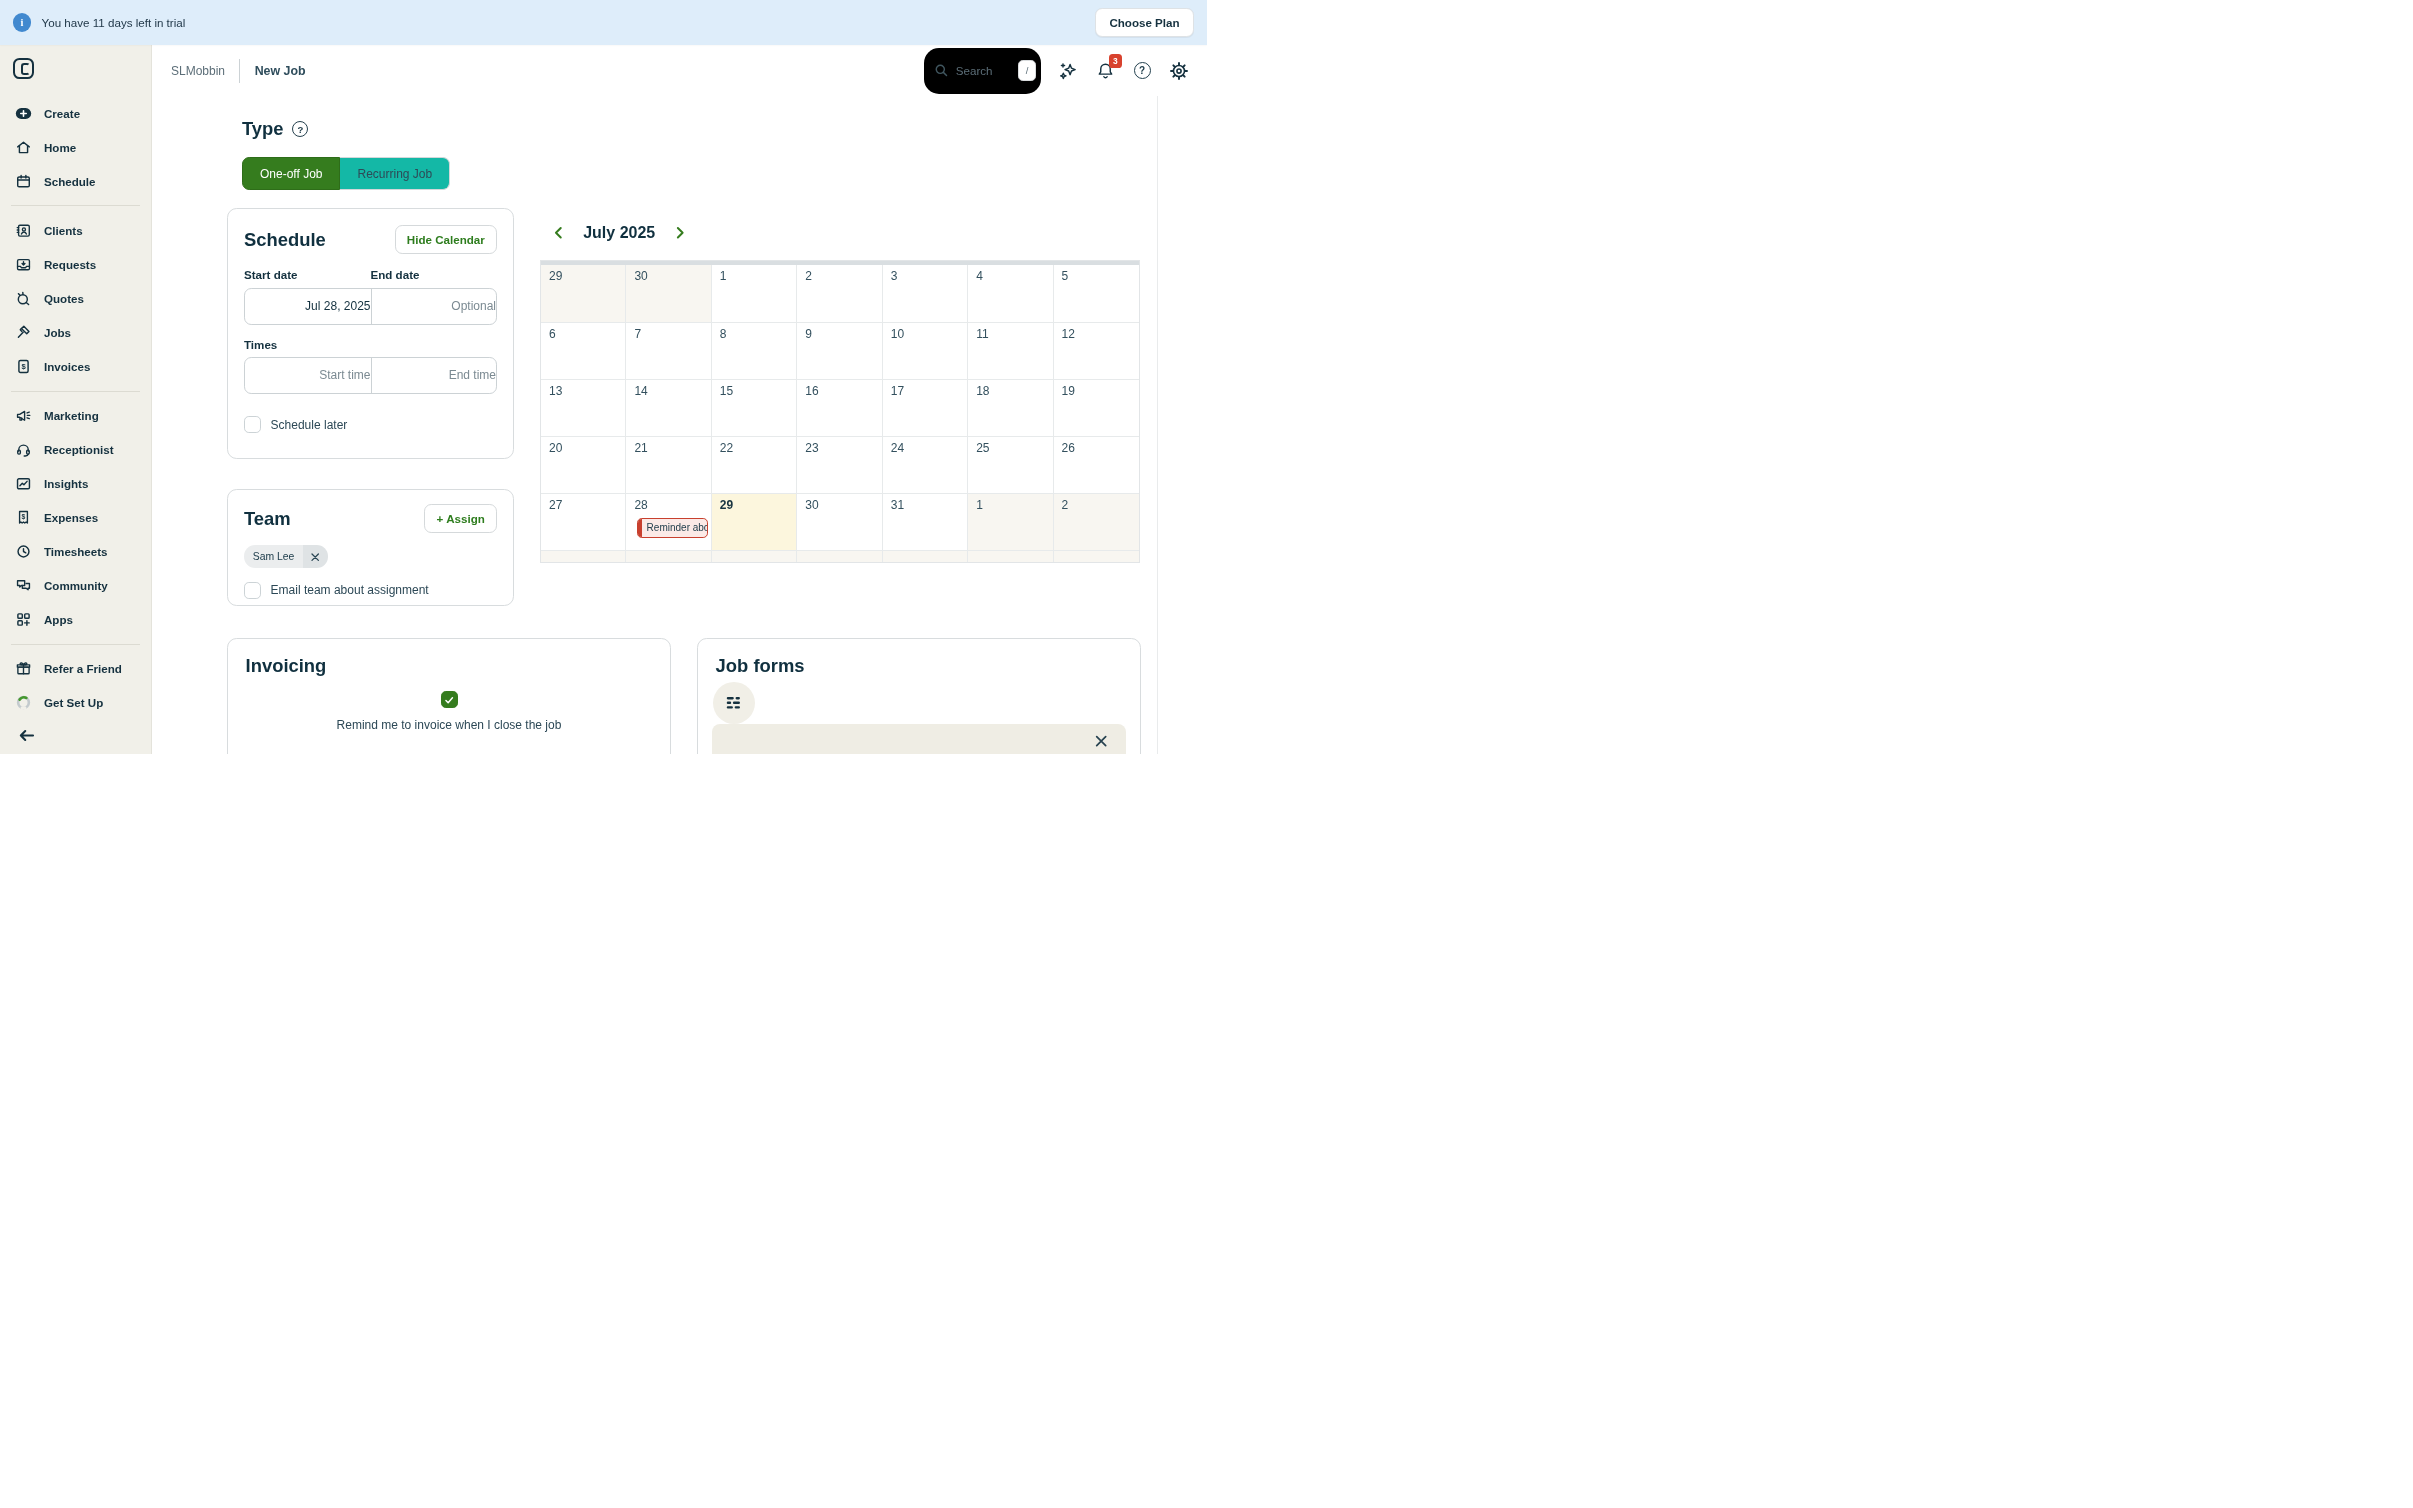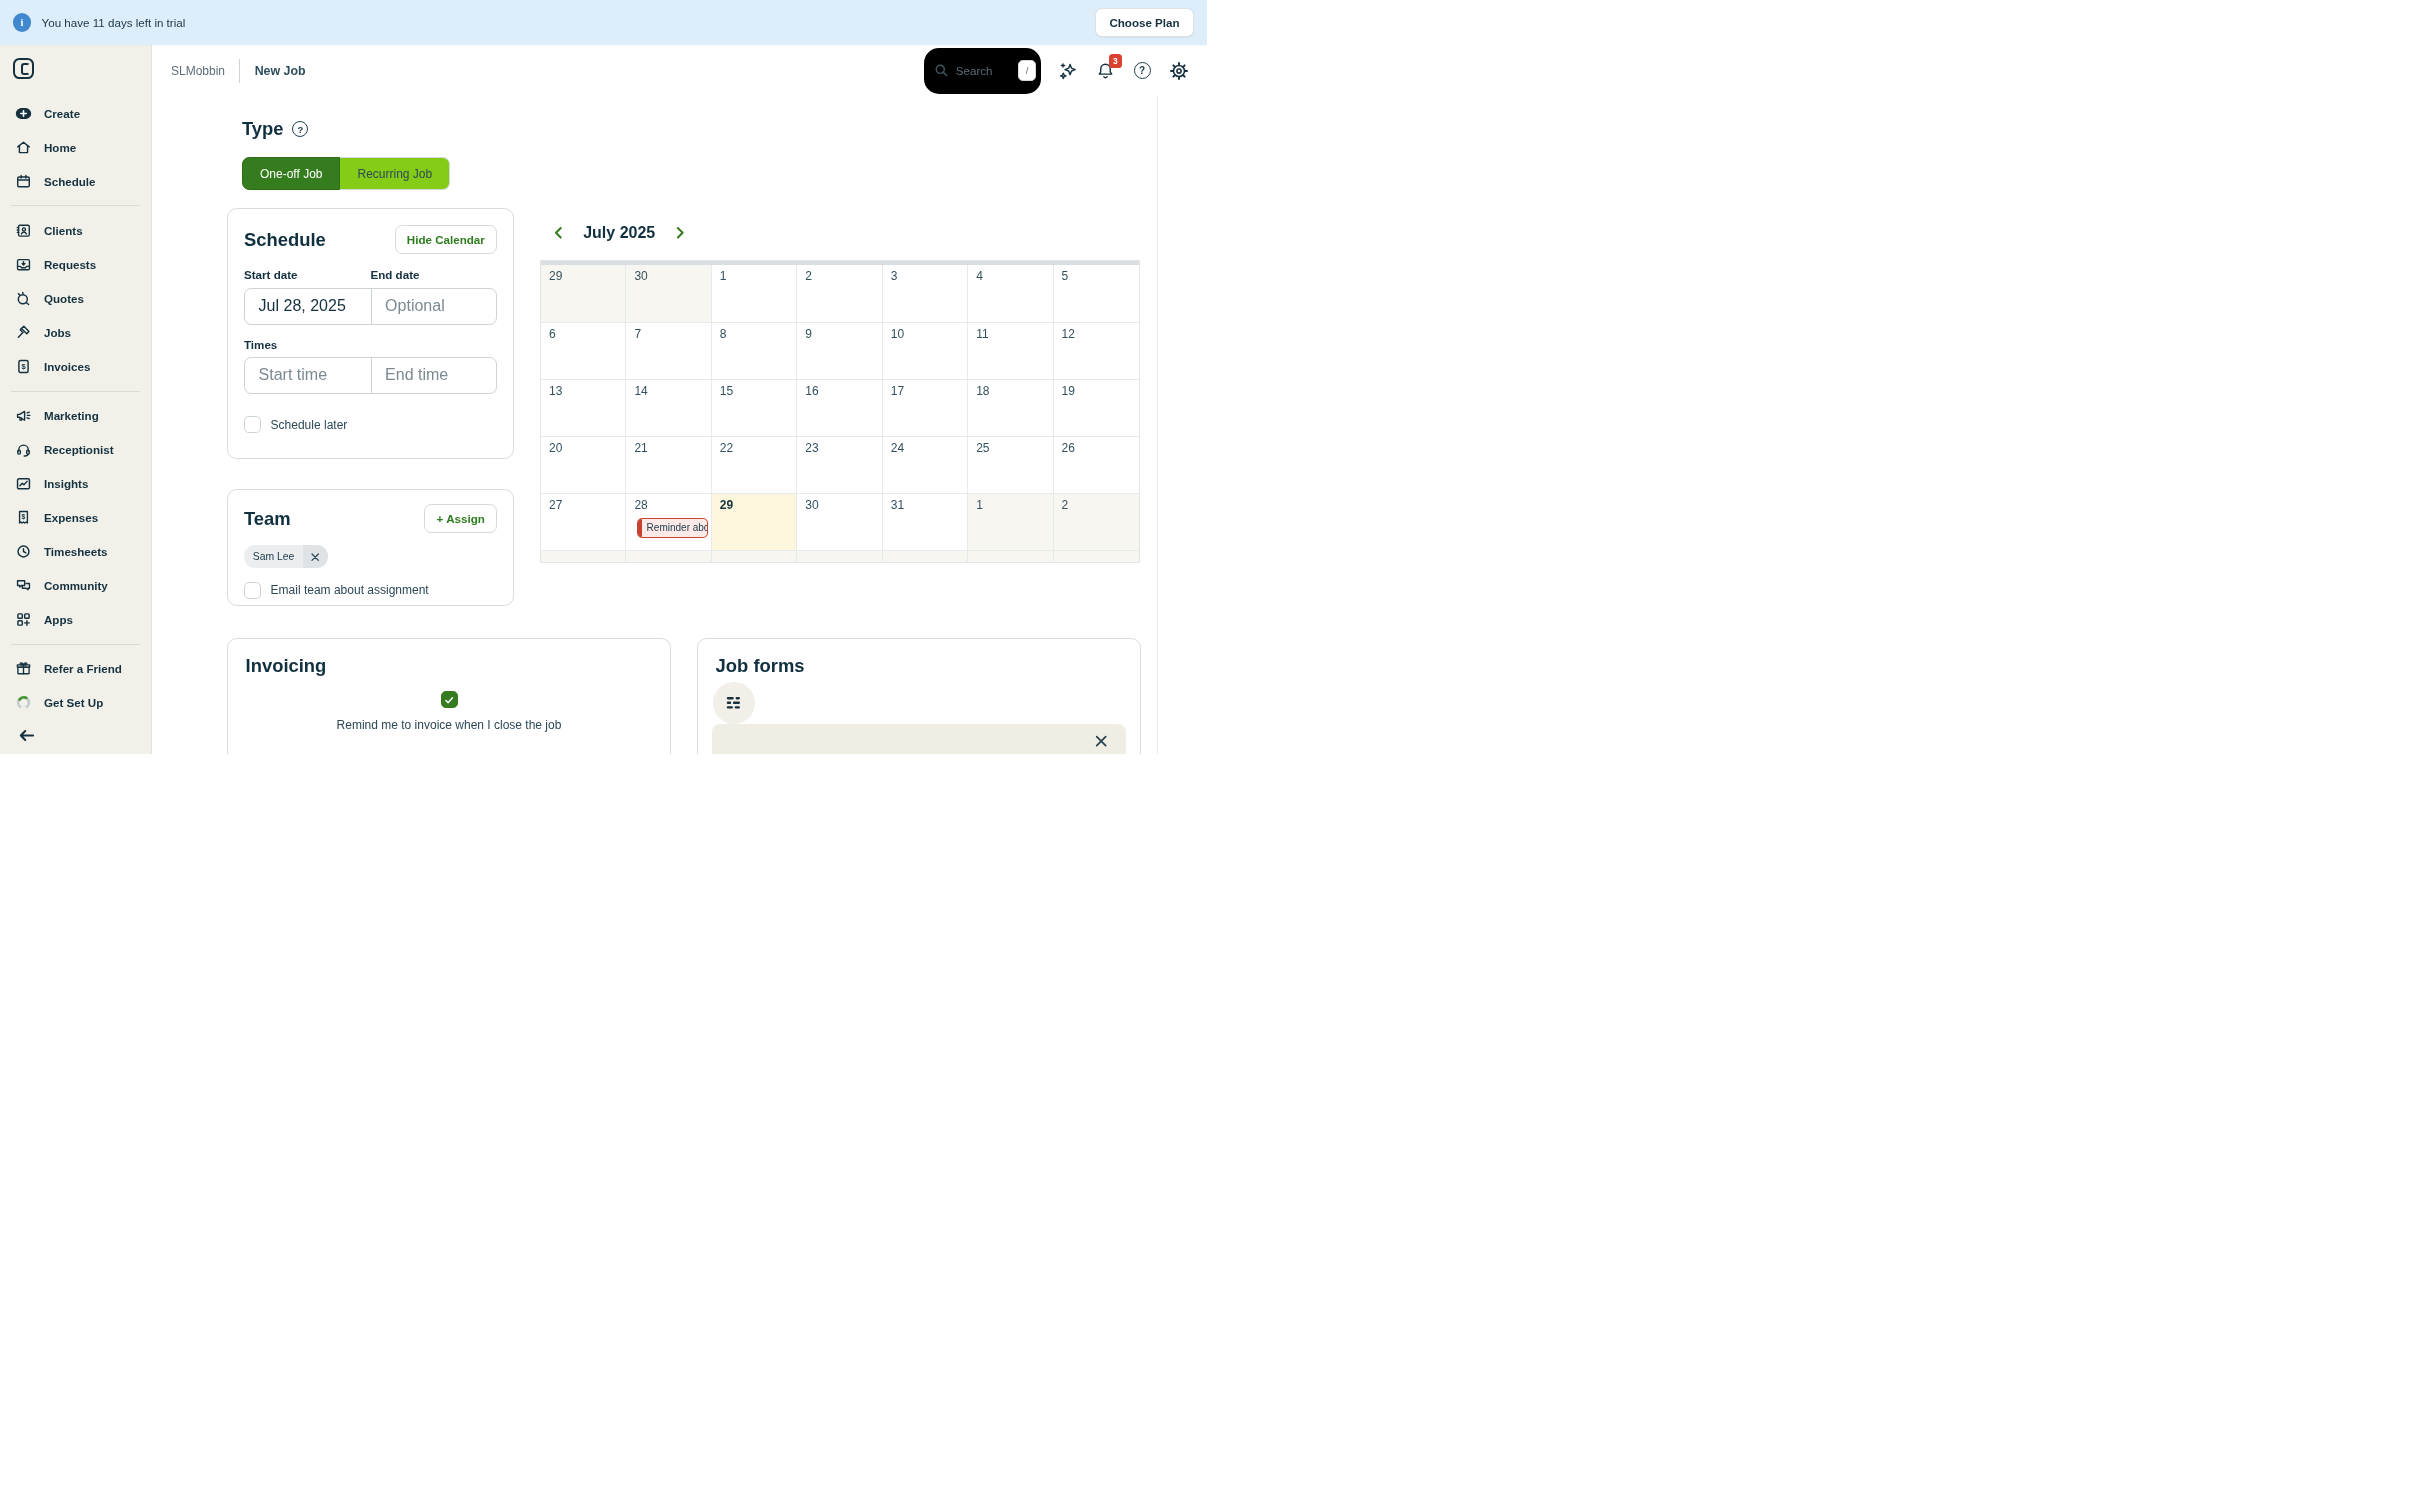--- a/index.html
+++ b/index.html
@@ -65,36 +65,36 @@
   .type-sec { position:absolute; left:242px; top:118px; }
   .type-head { display:flex; align-items:center; gap:8.8px; }
   .sec-title { font-size:18.4px; font-weight:700; color:#10303f; }
   .qmark { width:16px; height:16px; border:1.6px solid #27424f; border-radius:50%;
     display:flex; align-items:center; justify-content:center; font-size:9.6px;
     font-weight:700; color:#27424f; cursor:pointer; }
   .seg { display:flex; margin-top:17px; }
   .seg-btn { height:33px; padding:0 17px; display:flex; align-items:center;
     font-size:12px; cursor:pointer; }
   .seg-on { background:#357c1e; color:#fff; border:0.8px solid #2e6d19; border-radius:7.2px 0 0 7.2px; }
-  .seg-off { background:#84cc16; color:#2e4a57; border:0.8px solid #d3d8da; border-left:none; border-radius:0 7.2px 7.2px 0; }
+  .seg-off { background:#14b8a6; color:#2e4a57; border:0.8px solid #d3d8da; border-left:none; border-radius:0 7.2px 7.2px 0; }
 
   
   .card { position:absolute; background:#fff; border:0.8px solid #d8dcde; border-radius:9.6px; }
   .card-head { display:flex; align-items:center; justify-content:space-between; }
   .card-title { font-size:18.4px; font-weight:700; color:#10303f; }
   .btn-ghost { background:#fff; border:0.8px solid #d5d9db; border-radius:7.2px; height:29px;
     padding:0 11.2px; display:flex; align-items:center; color:#2e7d1e; font-weight:700;
     font-size:11.6px; cursor:pointer; }
 
   .sched { left:227px; top:208px; width:287px; height:251px; padding:16px; }
   .fld-labels { display:grid; grid-template-columns:1fr 1fr; margin-top:14.4px;
     font-size:11.6px; font-weight:700; color:#14313f; }
   .fld-group { display:grid; grid-template-columns:1fr 1fr; border:0.8px solid #ccd2d5;
     border-radius:7.2px; height:37px; margin-top:6.4px; overflow:hidden; }
-  .fld-cell { display:flex; align-items:center; padding-left:13.6px; font-size:16px; cursor:text; }
+  .fld-cell { display:flex; align-items:center; padding-left:13.6px; font-size:12px; cursor:text;justify-content:flex-end; }
   .fld-cell.second { border-left:0.8px solid #ccd2d5; }
   .val { color:#14313f; } .ph { color:#7b8a92; }
   .sub-label { margin-top:12.8px; font-weight:700; font-size:11.6px; color:#14313f; }
   .cb-row { display:flex; align-items:center; gap:9.6px; }
   .cb { width:17px; height:17px; border:1.6px solid #ccd3d6; border-radius:4.8px;
     background:#fff; flex:none; cursor:pointer; }
   .cb.checked { background:#357c1e; border-color:#357c1e; display:flex;
     align-items:center; justify-content:center; }
   .cb-label { font-size:12px; color:#2c4856; }
 

